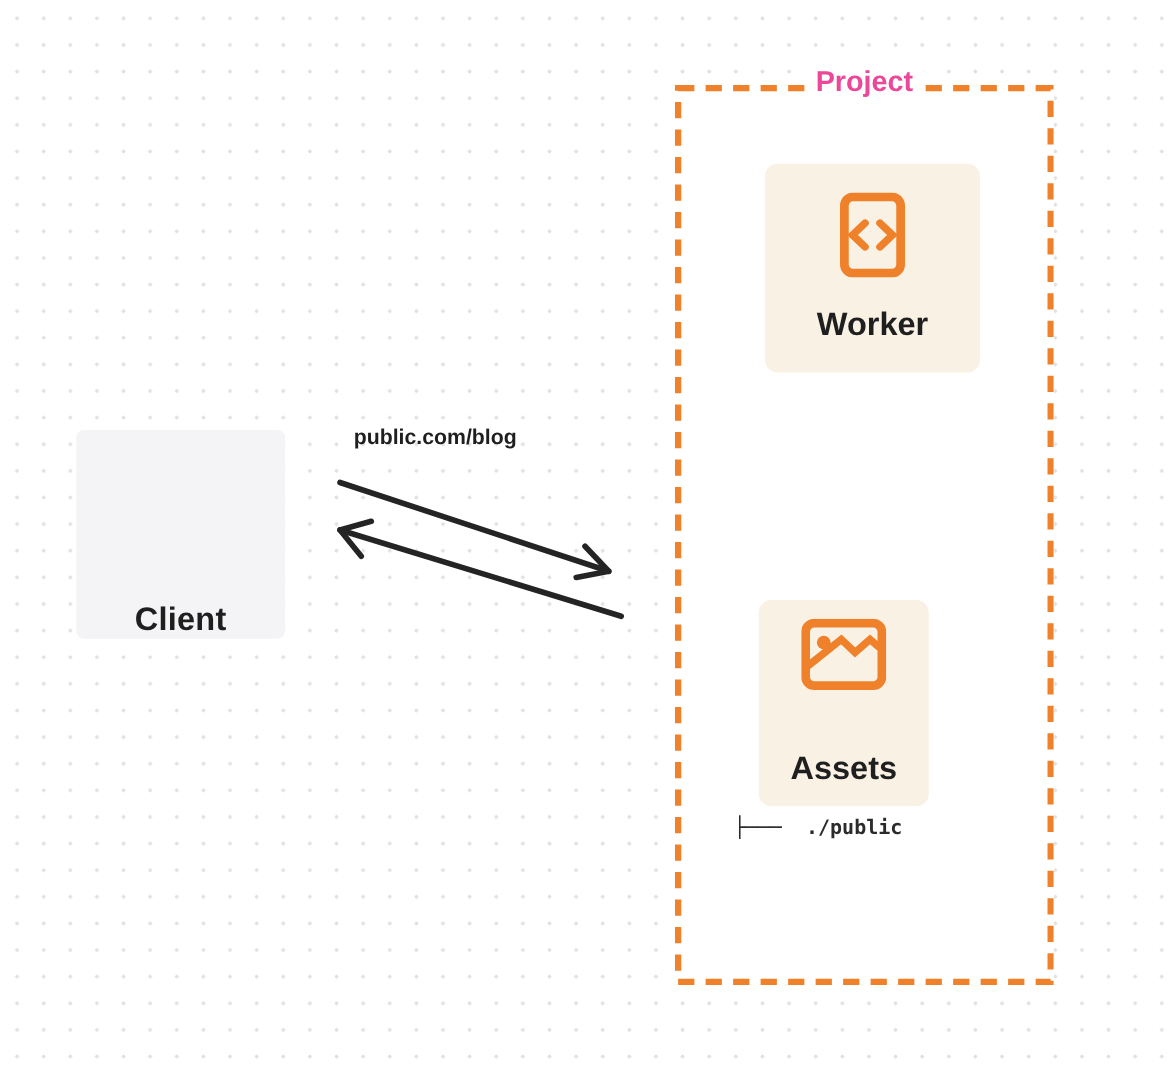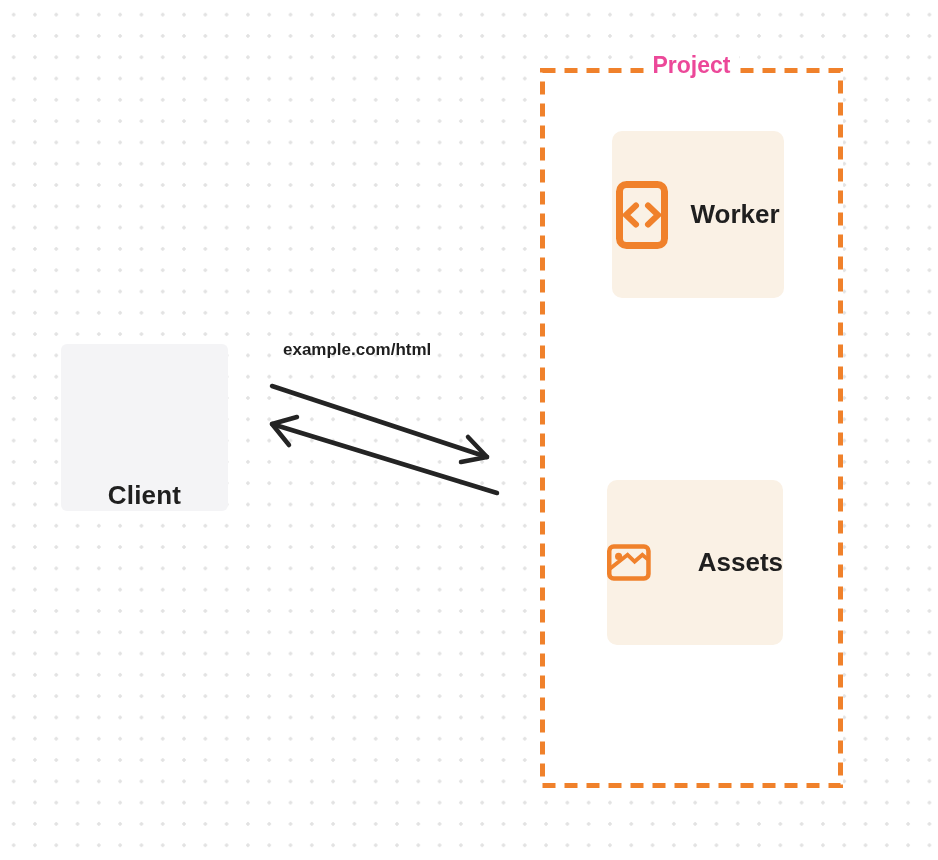--- a/index.html
+++ b/index.html
@@ -71,27 +71,27 @@
     font-size: 23px;
     font-weight: 700;
     white-space: nowrap;
   }
 
   .card {
     position: absolute;
     background: #faf1e5;
     border-radius: 10px;
     display: flex;
-    flex-direction: row;
+    flex-direction: column;
     align-items: center;
     justify-content: center;
     gap: 22px;
   }
   .worker-card { left: 72px; top: 63px; width: 172px; height: 167px; }
-  .assets-card { left: 67px; top: 412px; width: 176px; height: 165px; gap: 47px; }
+  .assets-card { left: 67px; top: 412px; width: 136px; height: 165px; gap: 47px; }
   .card-label {
     font-size: 26px;
     font-weight: 700;
     color: #1f1f1f;
   }
   .icon-stroke {
     stroke: #f0812b;
     fill: none;
   }
 
@@ -108,21 +108,21 @@
 </style>
 </head>
 <body>
 
 <div>
 
   <div class="client-box">
     <span class="node-label">Client</span>
   </div>
 
-  <div class="request-label">example.com/html</div>
+  <div class="request-label">public.com/blog</div>
 
   <svg class="arrows-svg" width="938" height="860" viewBox="0 0 938 860">
     <g>
       <line class="arrow-stroke" x1="272" y1="386" x2="487" y2="457"></line>
       <polyline class="arrow-stroke" points="461,462 487,457 468,437"></polyline>
     </g>
     <g>
       <line class="arrow-stroke" x1="497" y1="493" x2="272" y2="424"></line>
       <polyline class="arrow-stroke" points="297,417 272,424 289,445"></polyline>
     </g>
@@ -147,16 +147,17 @@
     <div class="card assets-card">
       <svg width="68" height="57" viewBox="0 0 68 57">
         <rect class="icon-stroke" x="3.5" y="3.5" width="61" height="50" rx="7" stroke-width="7"></rect>
         <circle cx="18" cy="19" r="5.5" fill="#f0812b"></circle>
         <polyline class="icon-stroke" points="5,38 32,16.5 43,27 55,16.5 62,22.5" stroke-width="6" stroke-linecap="round" stroke-linejoin="miter"></polyline>
       </svg>
       <div class="card-label">Assets</div>
     </div>
 
     <div class="file-tree">
+      <div class="tree-line">├───  ./public</div>
     </div>
   </div>
 
 </div>
 
 </body></html>

